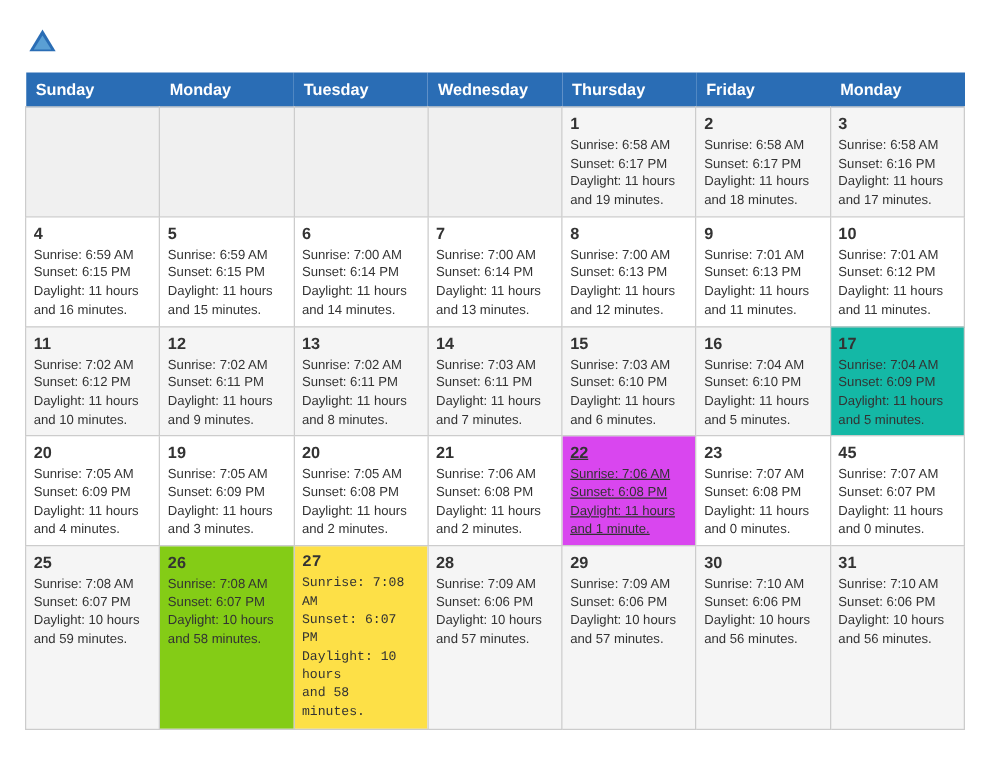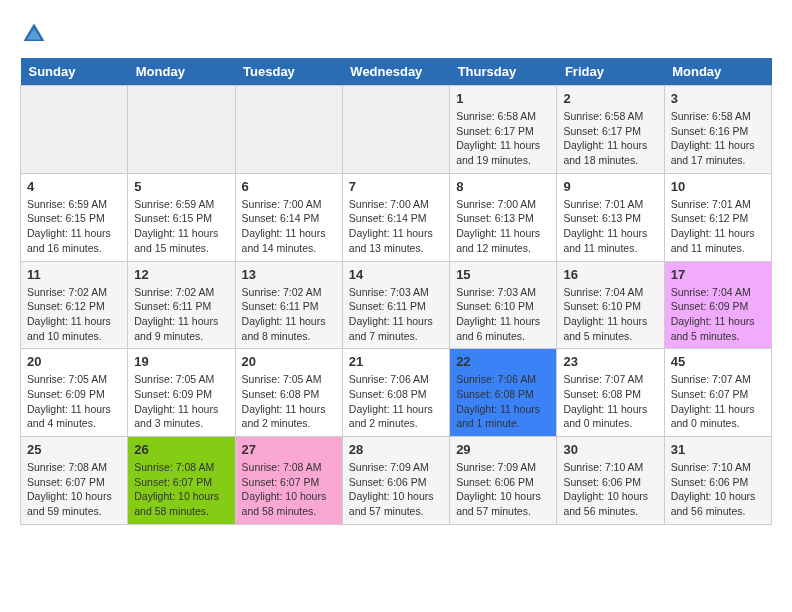--- a/index.html
+++ b/index.html
@@ -242,21 +242,21 @@
 Daylight: 11 hours
 and 6 minutes.</div>
         </td>
         <td style="background: rgb(245, 245, 245);">
           <span class="day-number">16</span>
           <div class="day-info" style="white-space: pre-line;">Sunrise: 7:04 AM
 Sunset: 6:10 PM
 Daylight: 11 hours
 and 5 minutes.</div>
         </td>
-        <td style="background: #f0abfc;">
+        <td style="background: #14b8a6;">
           <span class="day-number">17</span>
           <div class="day-info" style="white-space: pre-line;">Sunrise: 7:04 AM
 Sunset: 6:09 PM
 Daylight: 11 hours
 and 5 minutes.</div>
         </td>
       </tr>
       <tr>
         <td style="background: rgb(255, 255, 255);">
           <span class="day-number">20</span>
@@ -279,21 +279,21 @@
 Daylight: 11 hours
 and 2 minutes.</div>
         </td>
         <td style="background: rgb(255, 255, 255);">
           <span class="day-number">21</span>
           <div class="day-info" style="white-space: pre-line;">Sunrise: 7:06 AM
 Sunset: 6:08 PM
 Daylight: 11 hours
 and 2 minutes.</div>
         </td>
-        <td style="background: #3b82f6;">
+        <td style="background: #d946ef; text-decoration: underline;">
           <span class="day-number">22</span>
           <div class="day-info" style="white-space: pre-line;">Sunrise: 7:06 AM
 Sunset: 6:08 PM
 Daylight: 11 hours
 and 1 minute.</div>
         </td>
         <td style="background: rgb(255, 255, 255);">
           <span class="day-number">23</span>
           <div class="day-info" style="white-space: pre-line;">Sunrise: 7:07 AM
 Sunset: 6:08 PM
@@ -316,21 +316,21 @@
 Daylight: 10 hours
 and 59 minutes.</div>
         </td>
         <td style="background: #84cc16;">
           <span class="day-number">26</span>
           <div class="day-info" style="white-space: pre-line;">Sunrise: 7:08 AM
 Sunset: 6:07 PM
 Daylight: 10 hours
 and 58 minutes.</div>
         </td>
-        <td style="background: #f9a8d4;">
+        <td style="background: #fde047; font-family: Liberation Mono, monospace;">
           <span class="day-number">27</span>
           <div class="day-info" style="white-space: pre-line;">Sunrise: 7:08 AM
 Sunset: 6:07 PM
 Daylight: 10 hours
 and 58 minutes.</div>
         </td>
         <td style="background: rgb(245, 245, 245);">
           <span class="day-number">28</span>
           <div class="day-info" style="white-space: pre-line;">Sunrise: 7:09 AM
 Sunset: 6:06 PM

